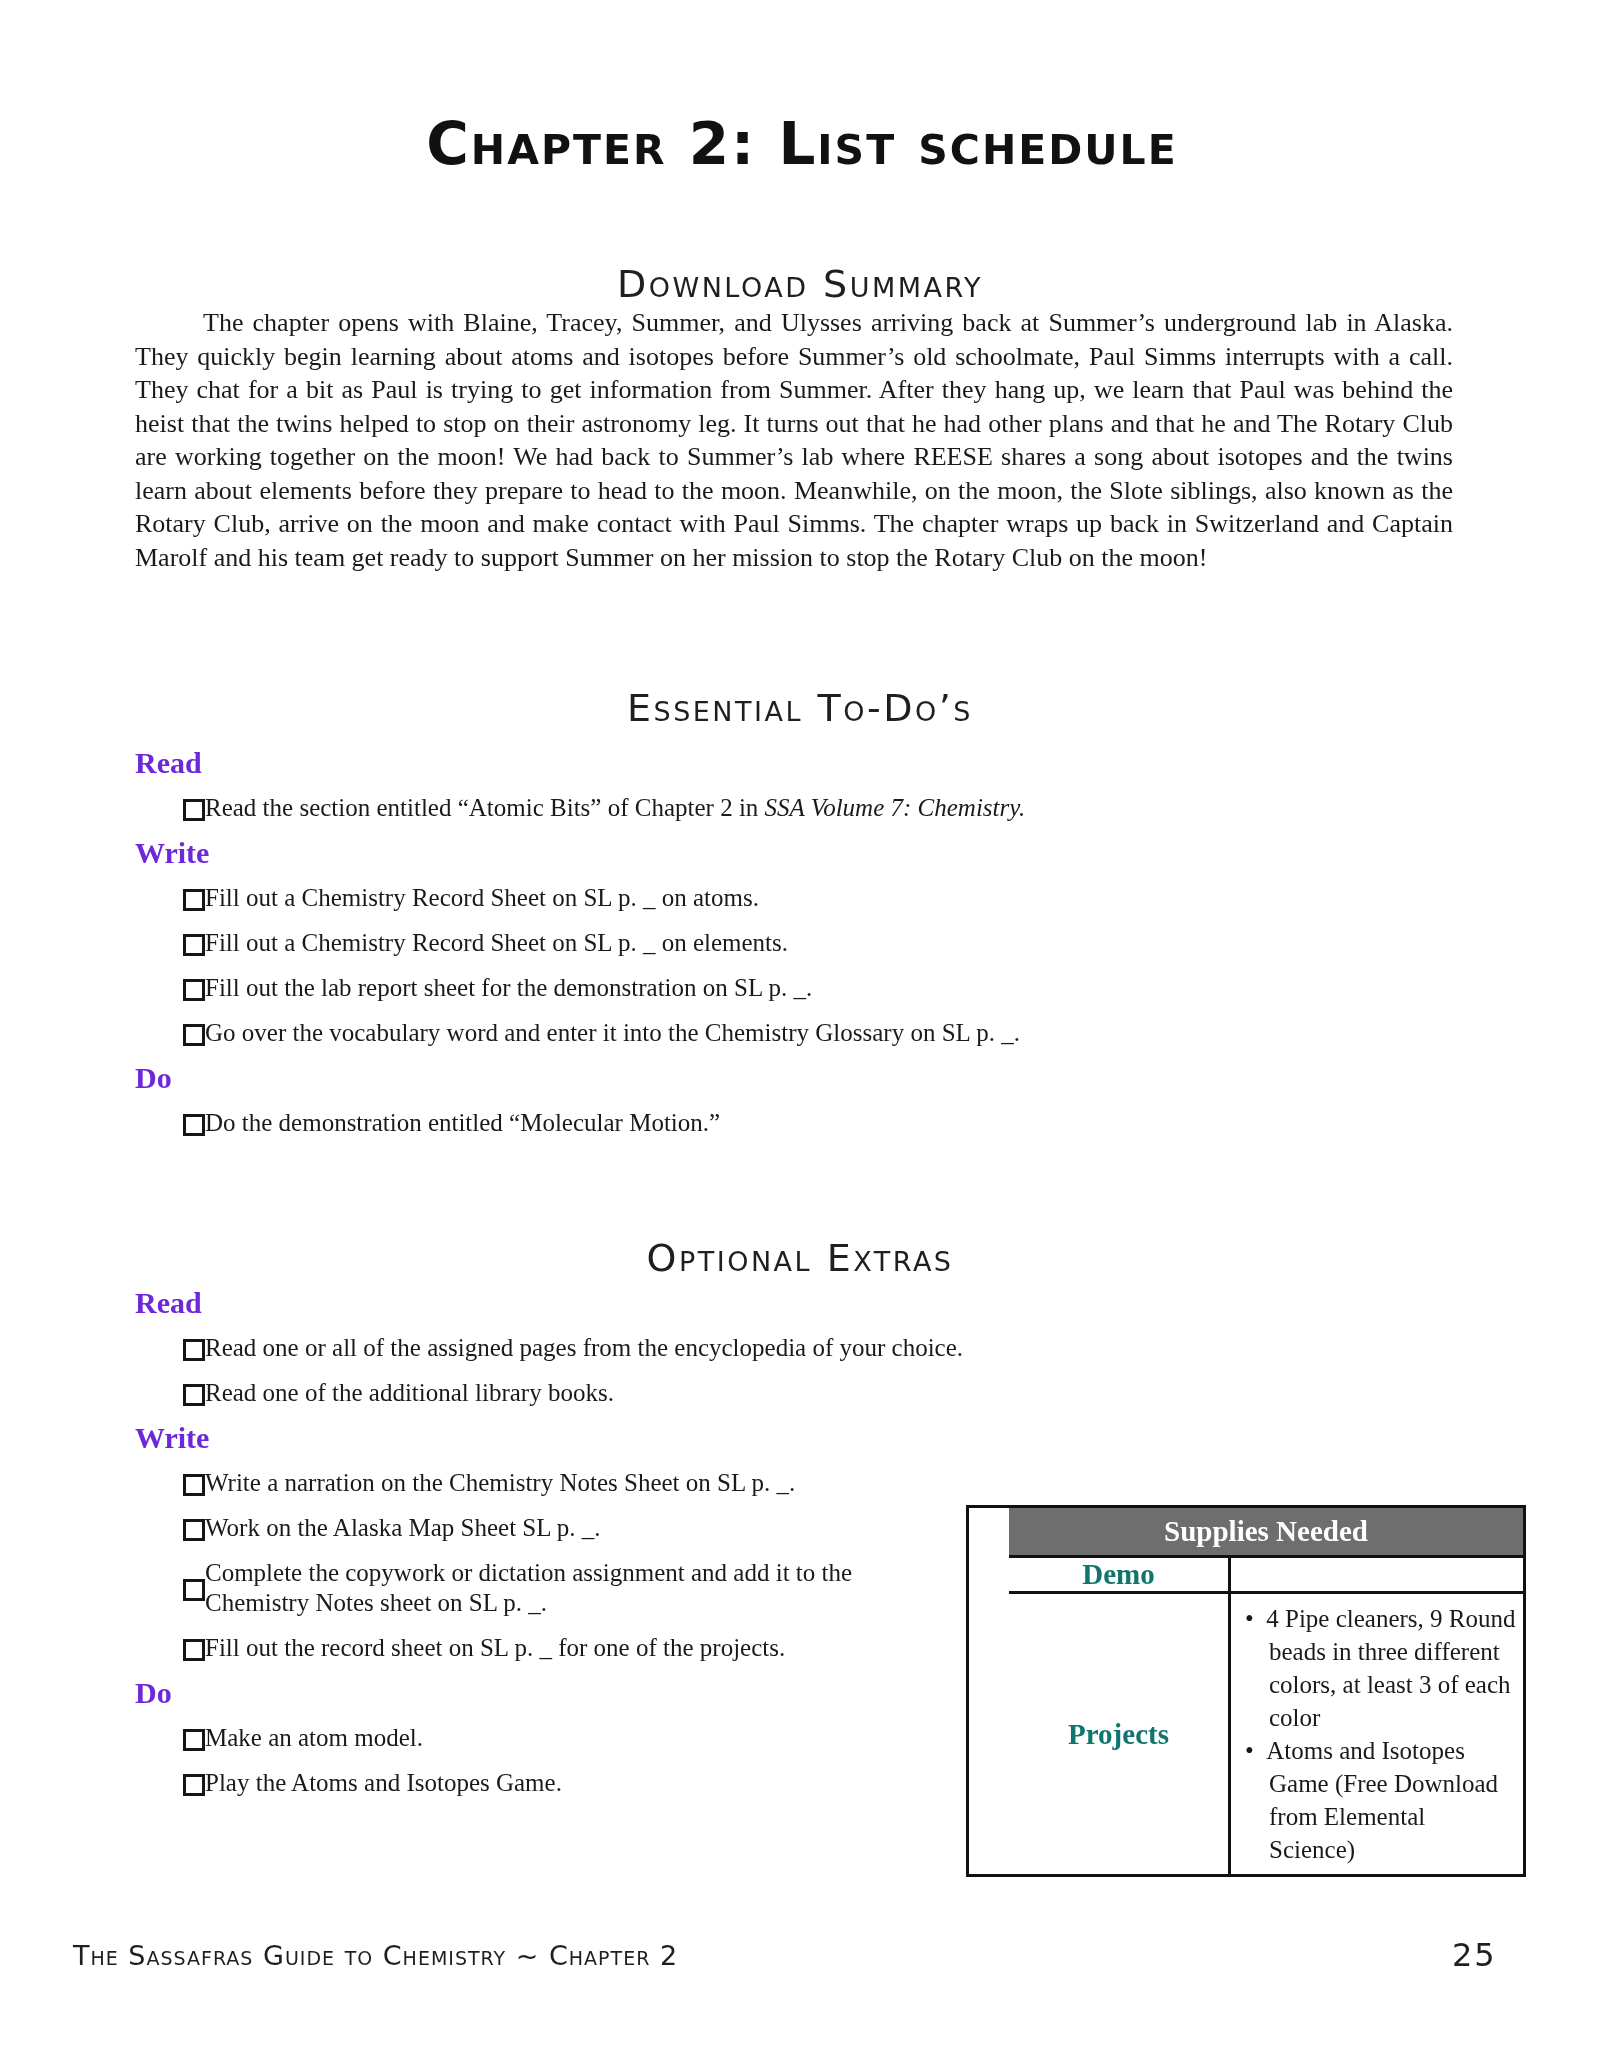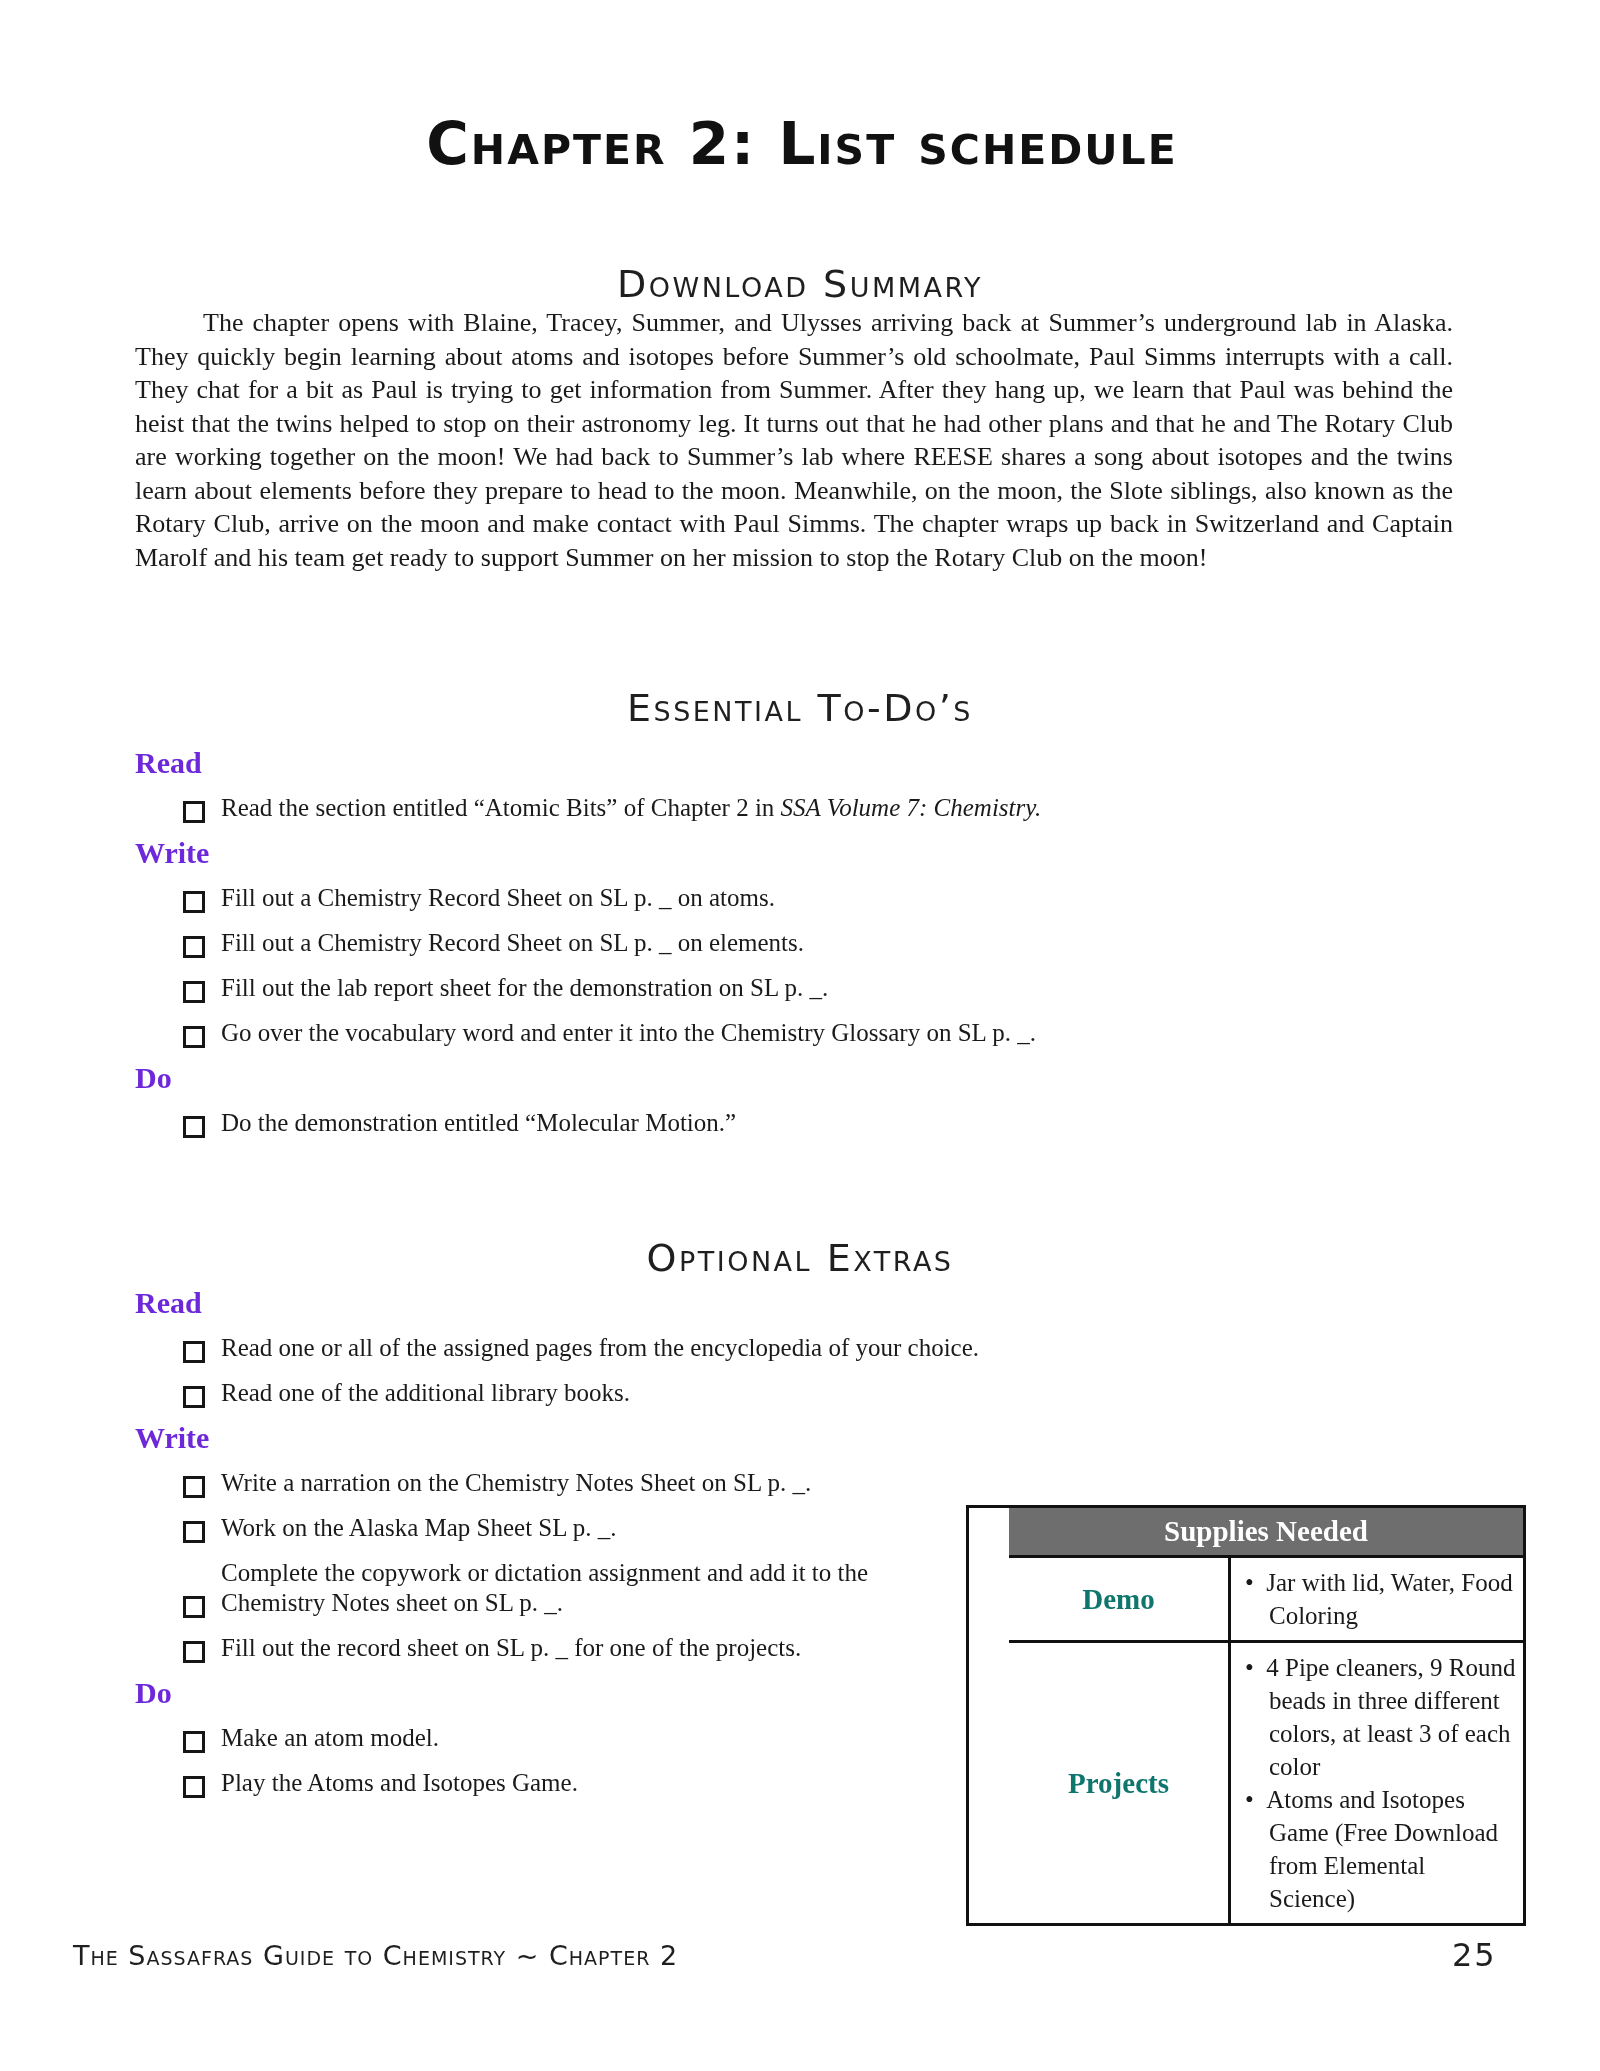--- a/index.html
+++ b/index.html
@@ -24,21 +24,21 @@
                 margin:0;font-size:26px;line-height:33.5px;
                 text-align:justify;text-indent:68px;}
 
   
   .todo-section{position:absolute;left:135px;width:1330px;}
   #essential-list{top:748px;}
   #optional-list{top:1288px;}
 
   .group-label{font-size:30px;font-weight:bold;margin:0 0 15px 0;
                line-height:30px;color:#6d28d9;}
-  .todo-item{display:flex;align-items:flex-end;gap:16px;
+  .todo-item{display:flex;align-items:center;
              padding-left:48px;margin:0 0 15px 0;
              font-size:25px;line-height:30px;}
   .checkbox{width:16px;height:16px;border:3px solid #161616;
             flex-shrink:0;margin-top:4px;background:#fff;}
   .todo-text i{font-style:italic;}
   .narrow .todo-text{max-width:700px;}
 
   
   #supplies-table{position:absolute;left:966px;top:1505px;width:514px;
                   border:3px solid #111;background:#fff;padding-left:40px;}
@@ -142,23 +142,20 @@
         <span class="checkbox"></span>
         <span class="todo-text">Play the Atoms and Isotopes Game.</span>
       </div>
     </div>
 
   <div id="supplies-table">
     <div class="sup-header" style="background: rgb(110, 110, 110); color: rgb(255, 255, 255);">Supplies Needed</div>
     <div id="supplies-body">
         <div class="sup-row">
           <div class="sup-label">Demo</div>
-          <ul class="sup-bullets">
-            <li>Jar with lid, Water, Food Coloring</li>
-          </ul>
         </div>
         <div class="sup-row">
           <div class="sup-label">Projects</div>
           <ul class="sup-bullets">
             <li>4 Pipe cleaners, 9 Round beads in three different colors, at least 3 of each color</li>
             <li>Atoms and Isotopes Game (Free Download from Elemental Science)</li>
           </ul>
         </div>
       </div>
   </div>

